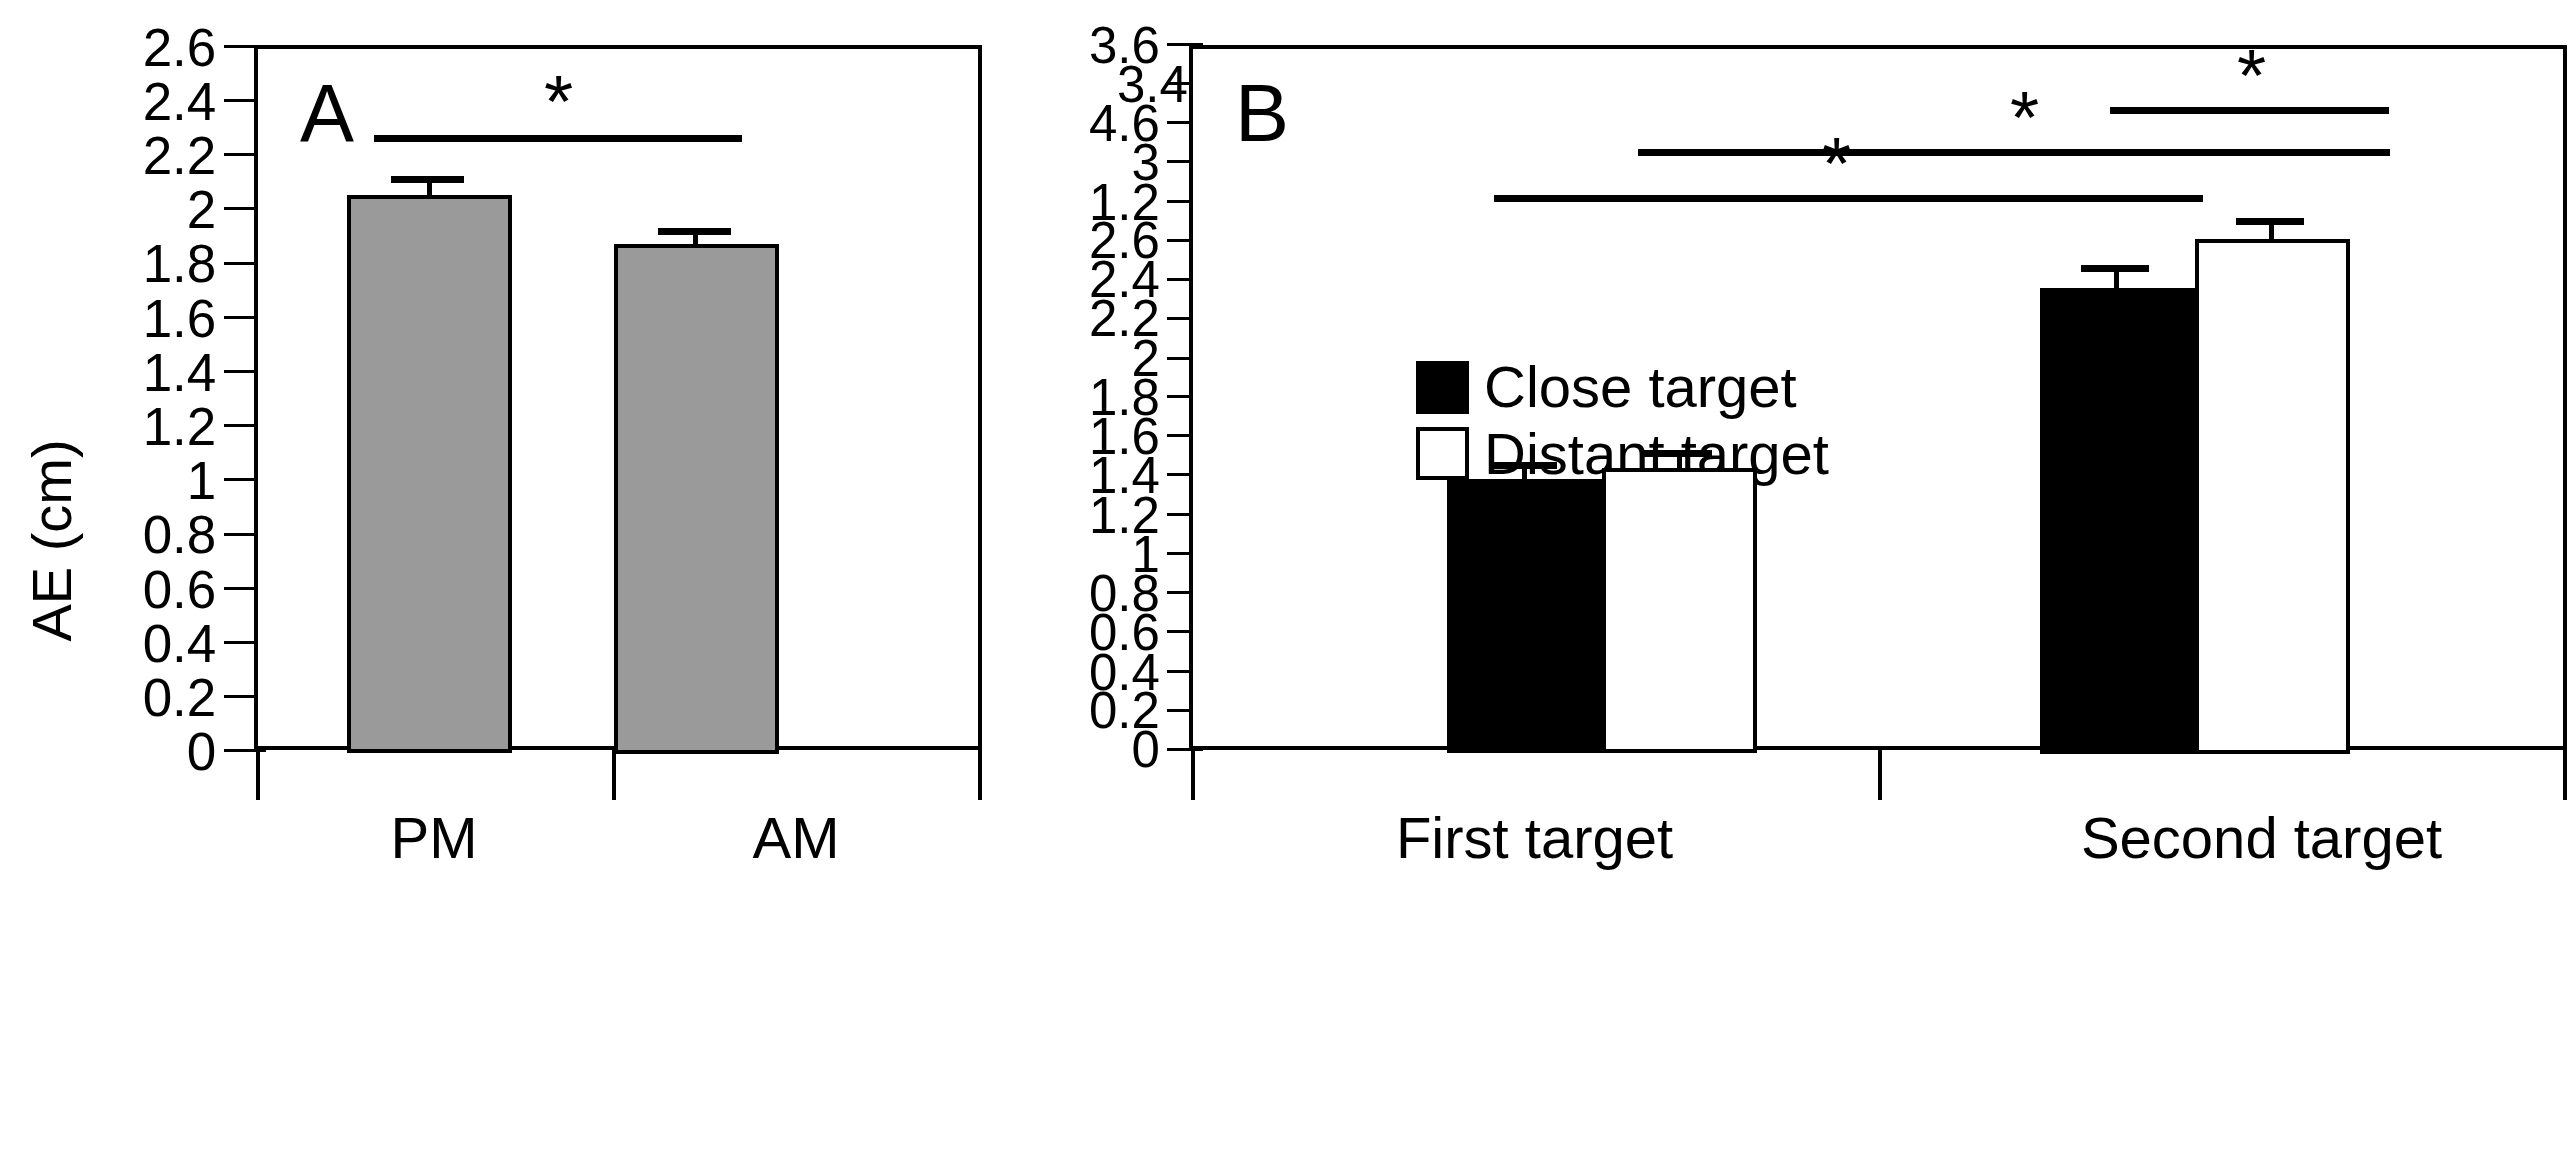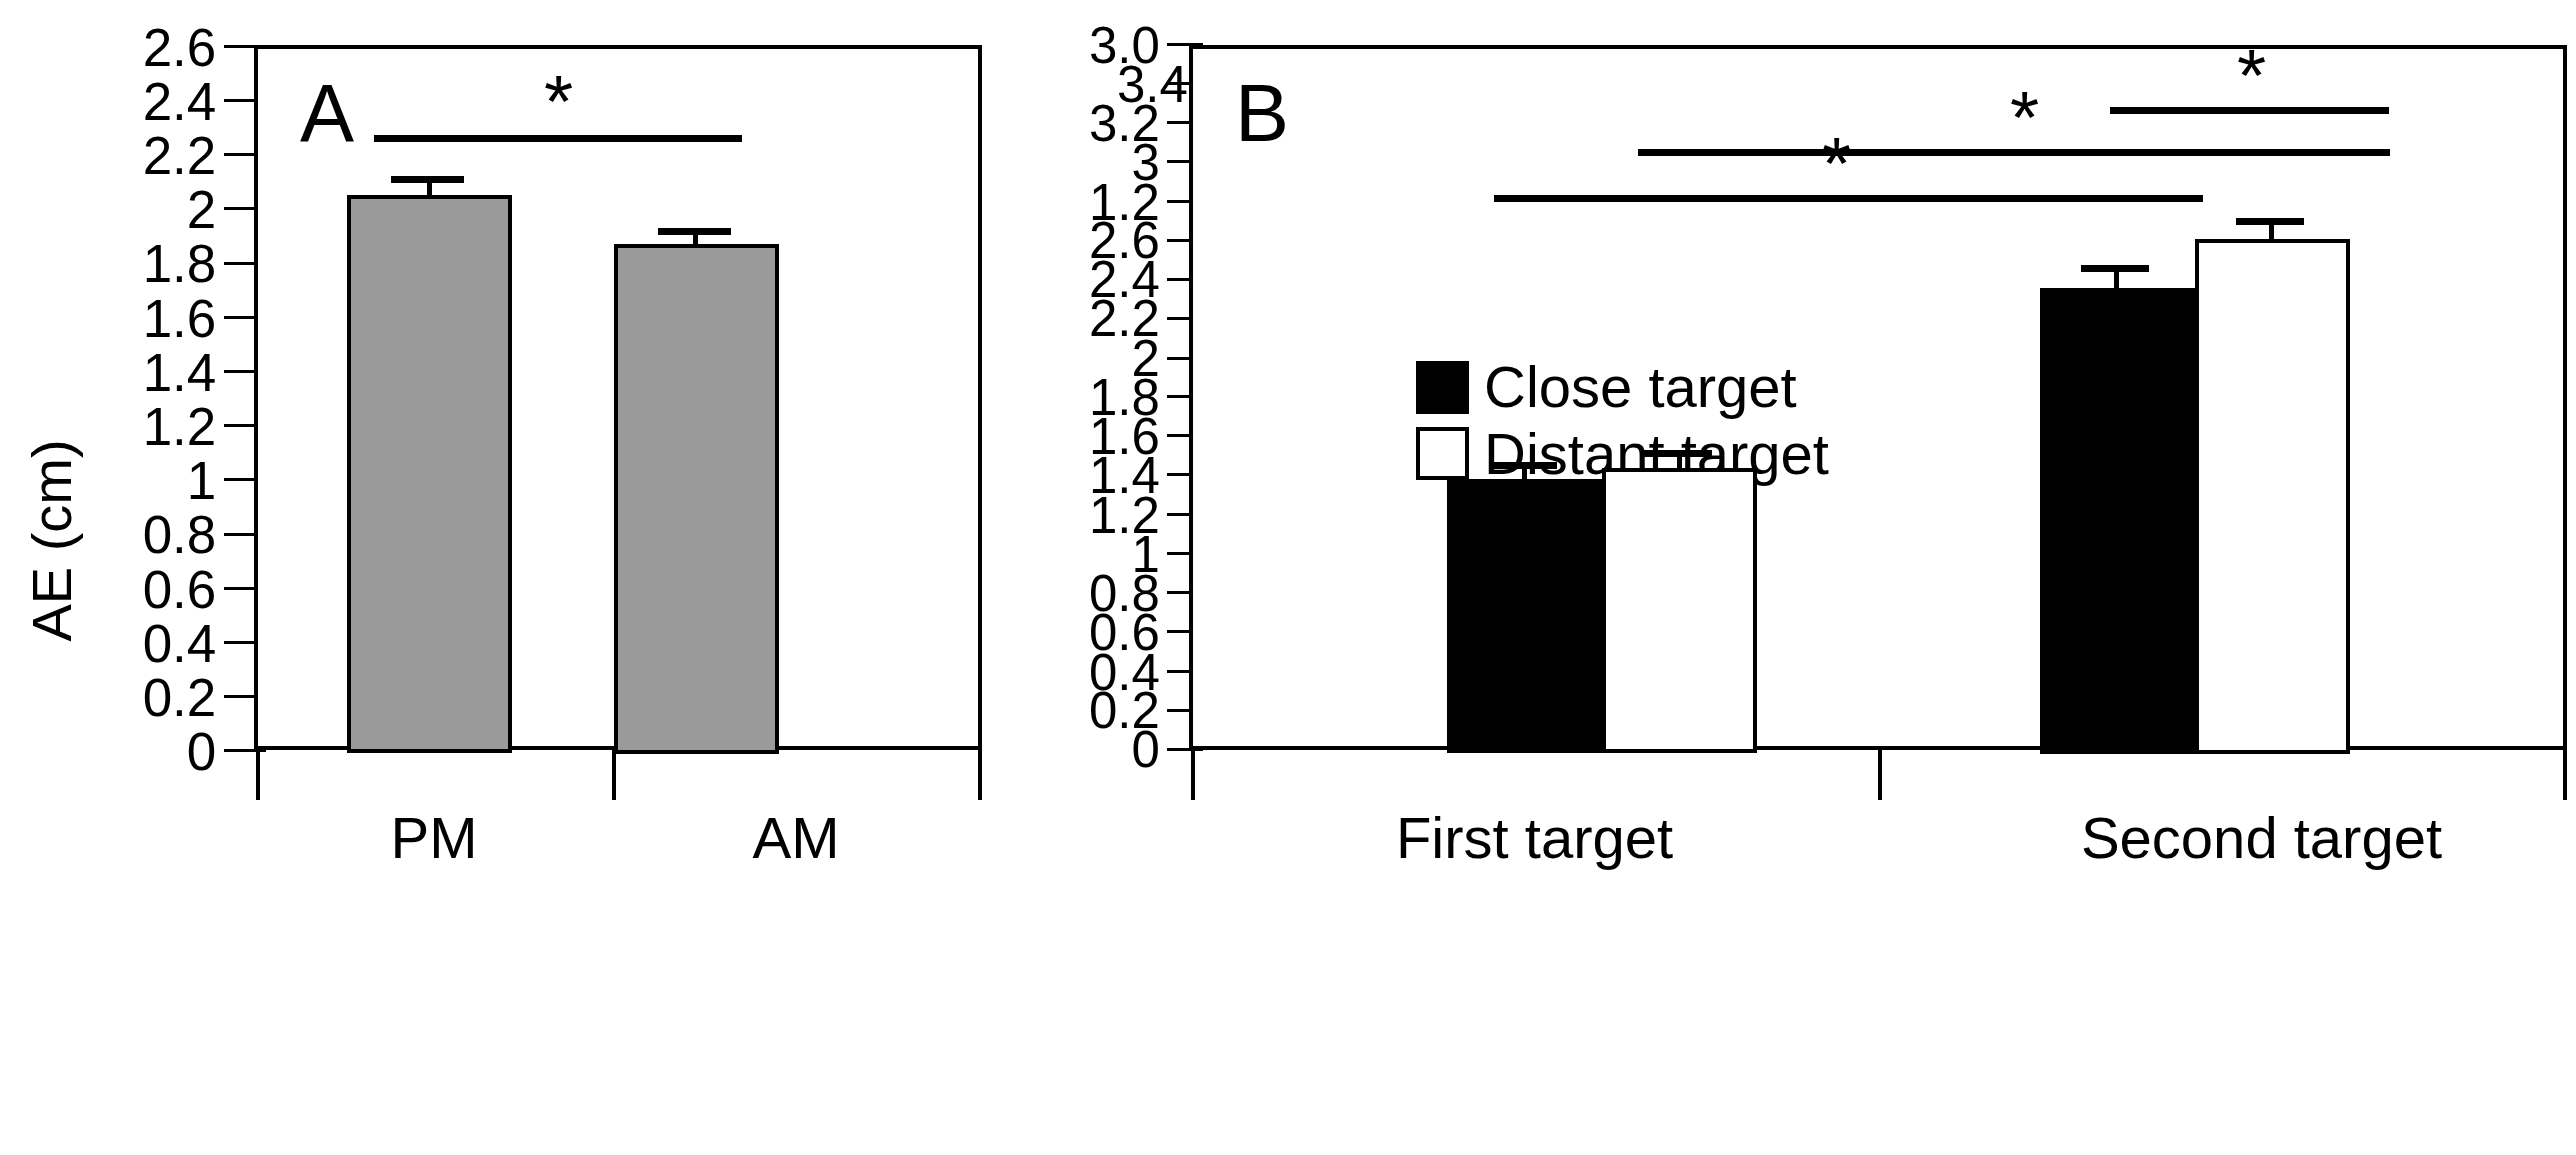--- a/index.html
+++ b/index.html
@@ -137,23 +137,23 @@
     <div class="xtick" style="left:256px;top:749px;height:51px;"></div>
     <div class="xtick" style="left:612px;top:749px;height:51px;"></div>
     <div class="xtick" style="left:978px;top:749px;height:51px;"></div>
 
     <div class="xlabel" style="left:614px;top:809px;width:364px;">AM</div>
     <div class="xlabel" style="left:254px;top:809px;width:360px;">PM</div>
   </div>
 
   <div class="panel" id="panel-b">
 
-    <div class="ytick ytick-b" style="top:45px;  width:182px;left:-4.2px;">3.0</div>
+    <div class="ytick ytick-b" style="top:45px;  width:182px;left:-4.2px;">3.6</div>
     <div class="ytick ytick-b" style="top:84px;  width:182px;left:-4.2px;margin-left:28px;">3.4</div>
-    <div class="ytick ytick-b" style="top:123px; width:182px;left:-4.2px;">3.2</div>
+    <div class="ytick ytick-b" style="top:123px; width:182px;left:-4.2px;">4.6</div>
     <div class="ytick ytick-b" style="top:162px; width:182px;left:-4.2px;">3</div>
     <div class="ytick ytick-b" style="top:202px; width:182px;left:-4.2px;">1.2</div>
     <div class="ytick ytick-b" style="top:240px; width:182px;left:-4.2px;">2.6</div>
     <div class="ytick ytick-b" style="top:279px; width:182px;left:-4.2px;">2.4</div>
     <div class="ytick ytick-b" style="top:318px; width:182px;left:-4.2px;">2.2</div>
     <div class="ytick ytick-b" style="top:358px; width:182px;left:-4.2px;">2</div>
     <div class="ytick ytick-b" style="top:397px; width:182px;left:-4.2px;">1.8</div>
     <div class="ytick ytick-b" style="top:436px; width:182px;left:-4.2px;">1.6</div>
     <div class="ytick ytick-b" style="top:475px; width:182px;left:-4.2px;">1.4</div>
     <div class="ytick ytick-b" style="top:515px; width:182px;left:-4.2px;">1.2</div>

